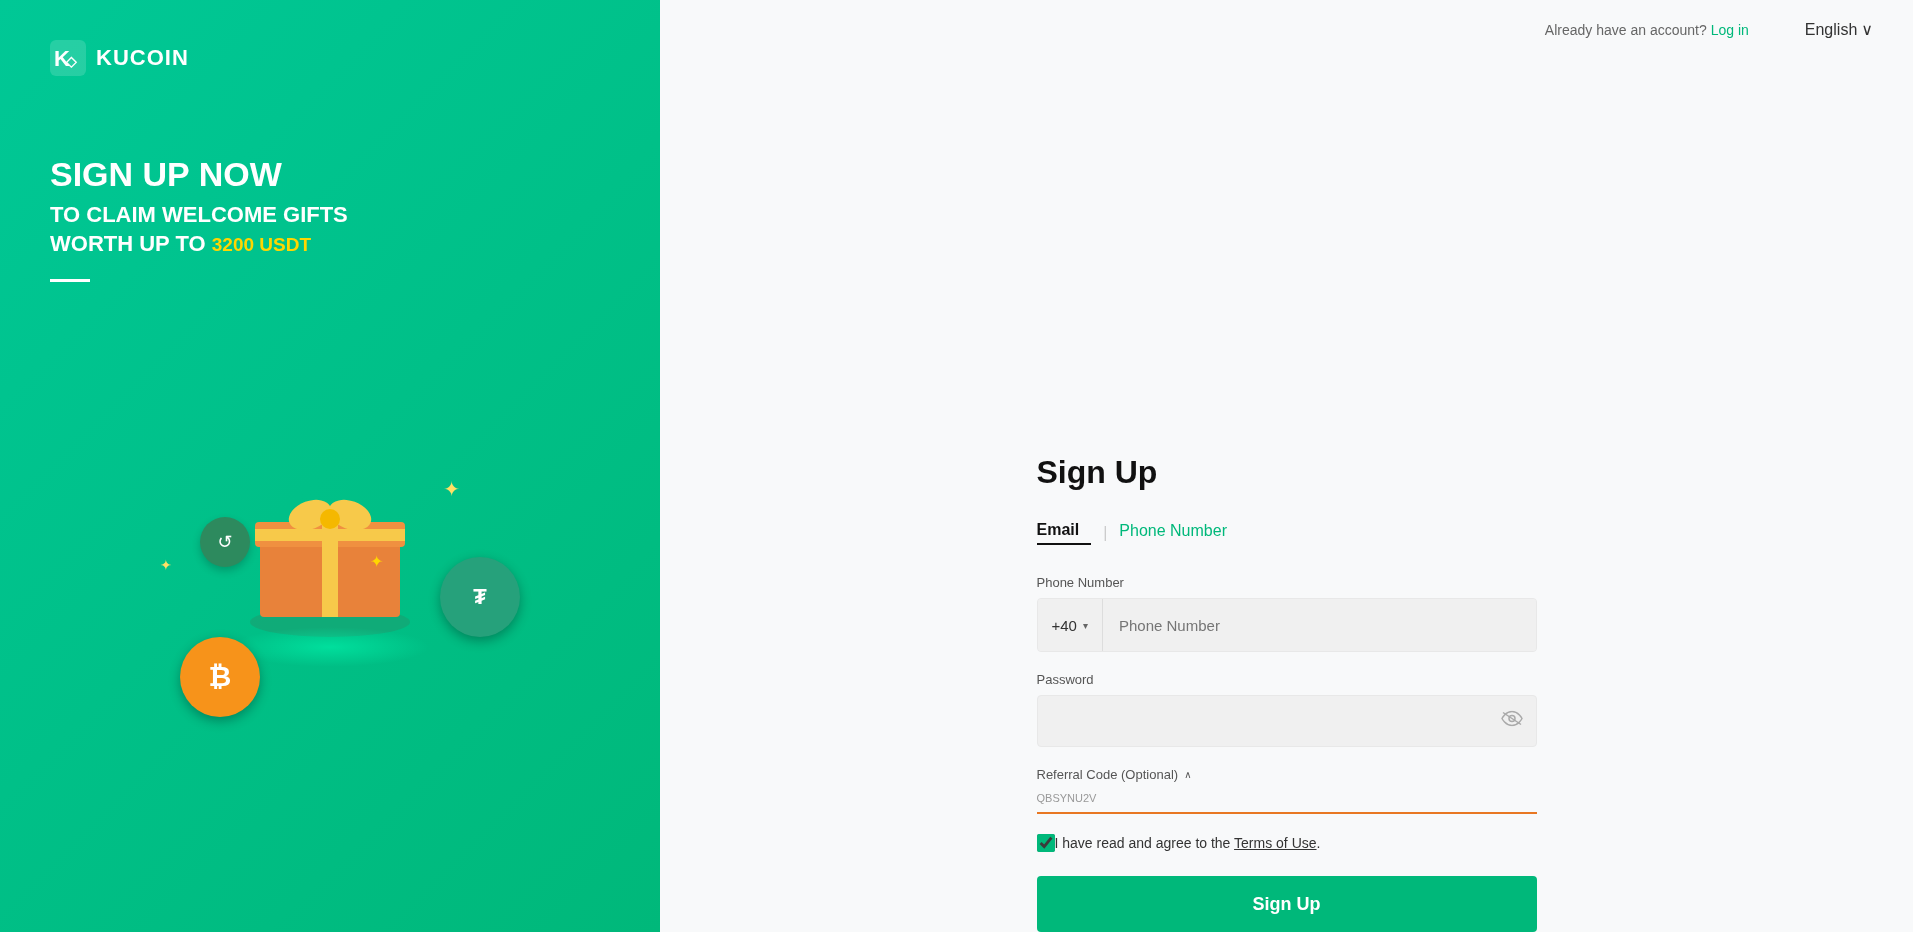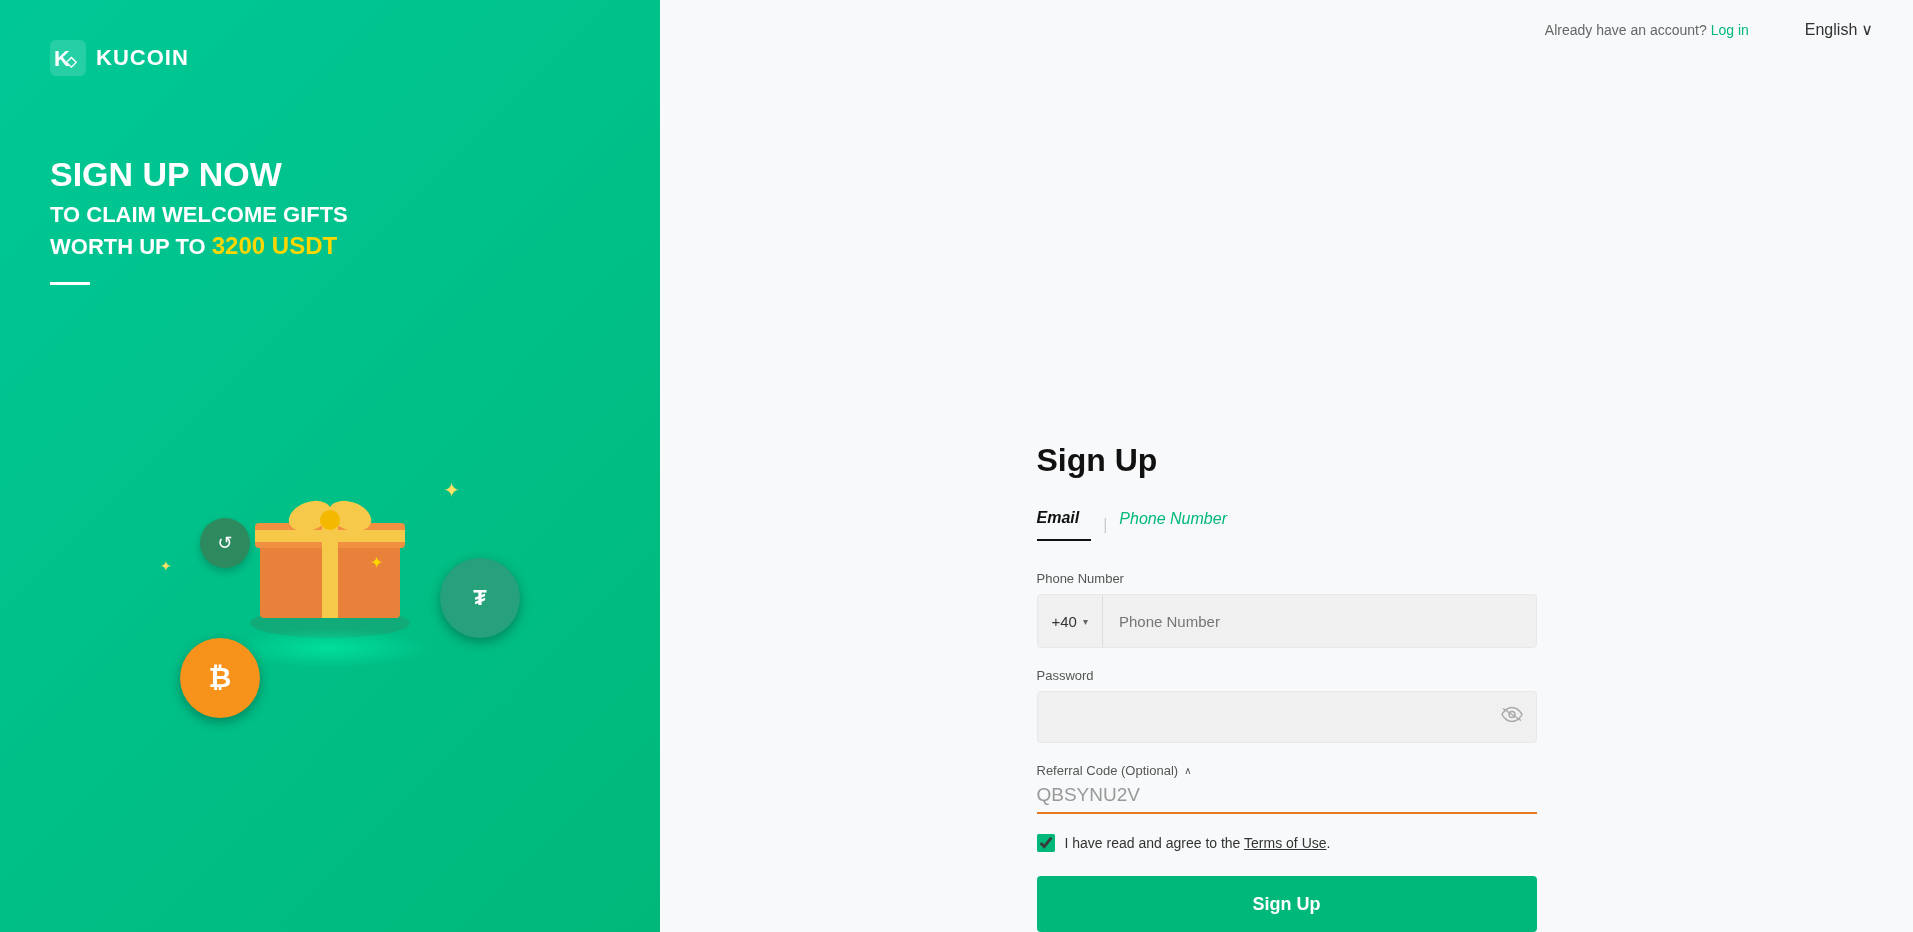--- a/index.html
+++ b/index.html
@@ -43,21 +43,21 @@
     }
     .promo-subtitle {
       font-size: 22px;
       font-weight: 700;
       text-transform: uppercase;
       margin-top: 8px;
       line-height: 1.3;
     }
     .promo-amount {
       color: #ffd700;
-      font-size: 24px;
+      font-size: 19px;
       font-weight: 900;
     }
     .promo-divider {
       width: 40px;
       height: 3px;
       background: white;
       margin-top: 20px;
     }
     .illustration {
       margin-top: 40px;
@@ -124,23 +124,22 @@
       margin-bottom: 30px;
     }
     .tab-row {
       display: flex;
       align-items: center;
       gap: 0;
       margin-bottom: 30px;
     }
     .tab {
       font-size: 16px;
-      padding-bottom: 12px;
-      cursor: pointer;
-      font-style: italic;
+      padding-bottom: 4px;
+      cursor: pointer;
     }
     .tab-email {
       font-weight: 700;
       color: #111;
       border-bottom: 2px solid #111;
       padding-right: 12px;
     }
     .tab-divider {
       color: #ccc;
       margin: 0 12px;
@@ -232,29 +231,29 @@
       font-size: 10px;
       color: #555;
     }
     .referral-input-wrap {
       border-bottom: 2px solid #e87722;
       padding-bottom: 6px;
     }
     .referral-input {
       border: none;
       background: transparent;
-      font-size: 19px;
+      font-size: 11px;
       color: #999;
       outline: none;
       width: 100%;
     }
     .terms-row {
       display: flex;
       align-items: center;
-      gap: 10px;
+      gap: 0;
       margin-bottom: 24px;
     }
     .terms-checkbox {
       width: 18px;
       height: 18px;
       accent-color: #00b87a;
       cursor: pointer;
     }
     .terms-text {
       font-size: 14px;

